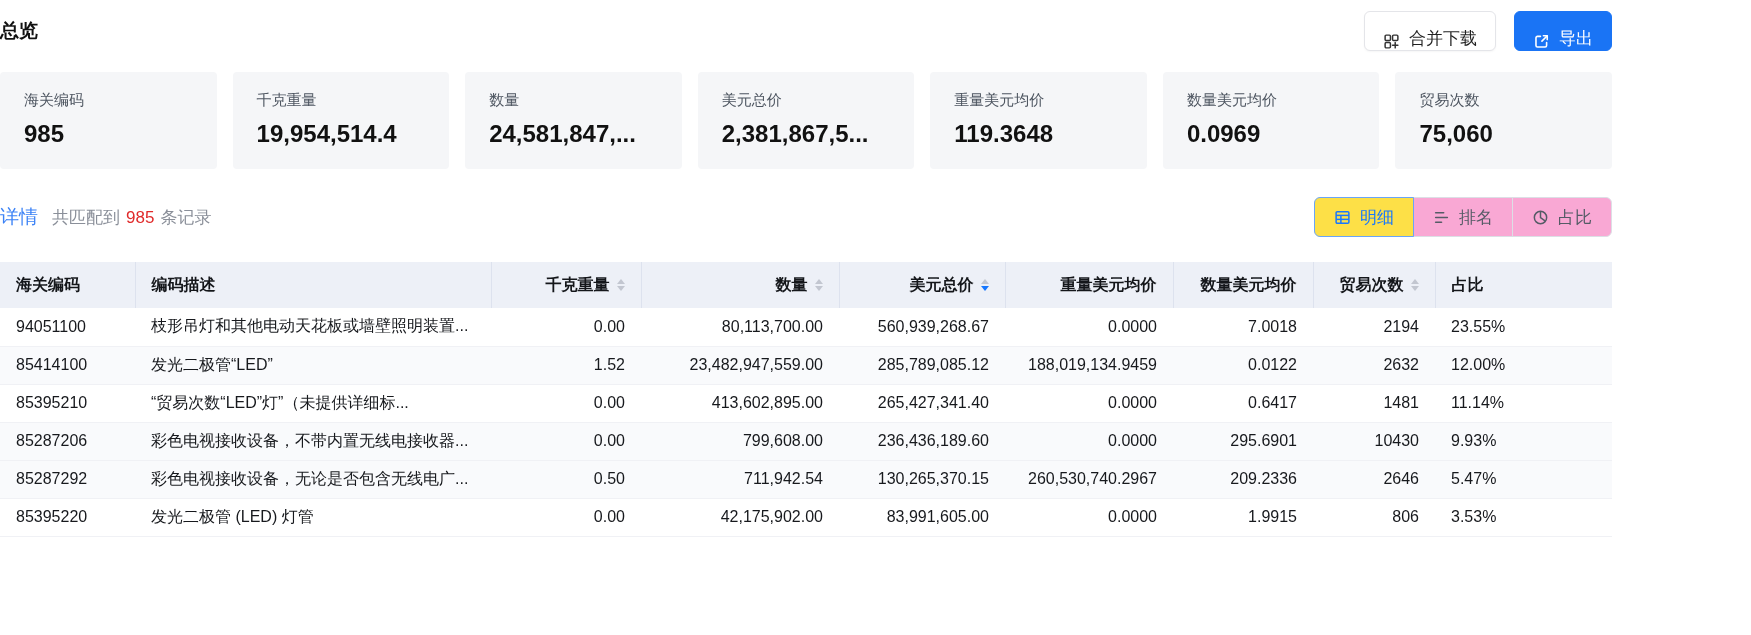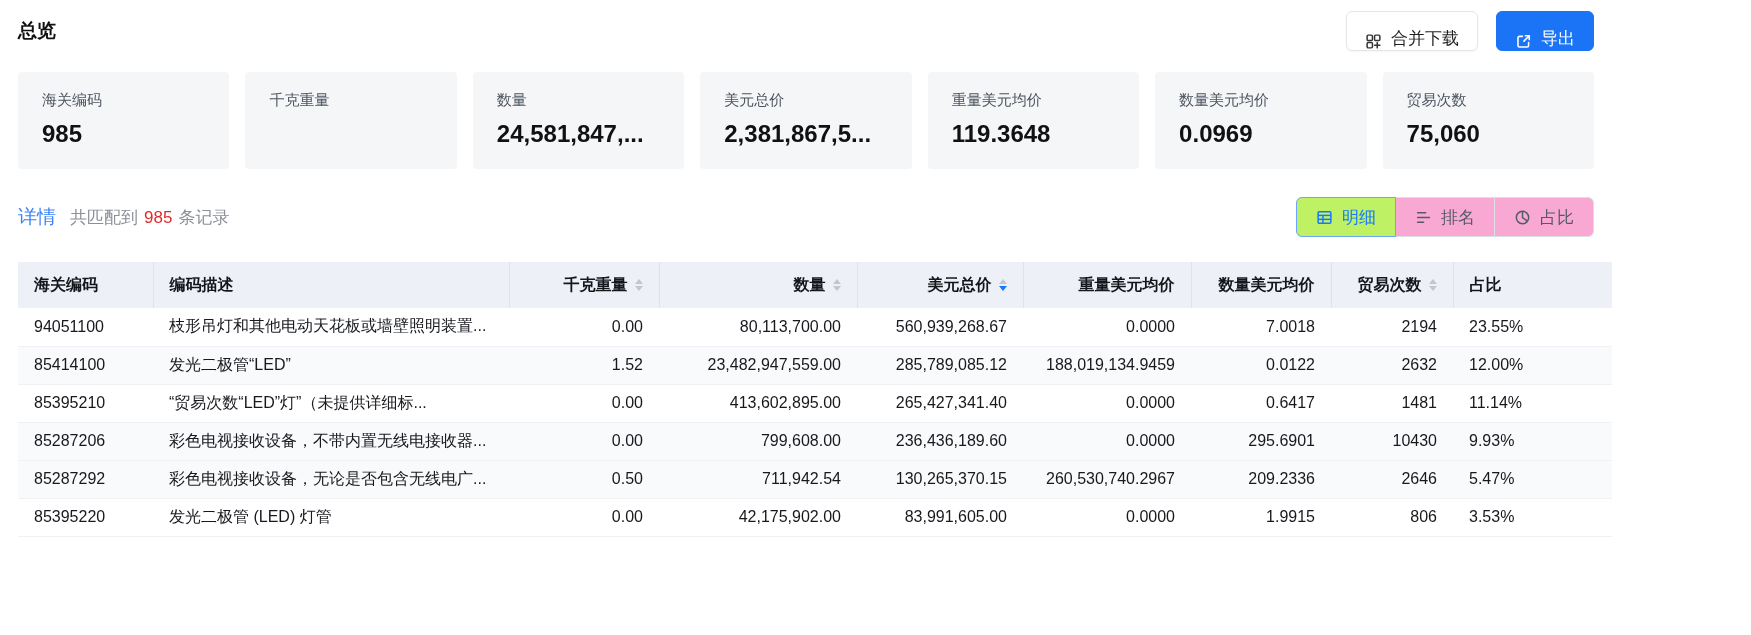--- a/index.html
+++ b/index.html
@@ -2,21 +2,21 @@
 <html><head>
 <meta charset="utf-8">
 <style>
   * { margin:0; padding:0; box-sizing:border-box; }
   html, body { background:#fff; }
   body {
     width:1751px; height:635px; overflow:hidden;
     font-family:"Liberation Sans","DejaVu Sans",sans-serif;
     color:#1f1f1f;
   }
-  .page { width:1612px; height:635px; padding:0 18px; overflow:hidden; }
+  .page { width:1612px; height:635px; padding:0 0; overflow:hidden; }
 
   
   .topbar { height:60px; display:flex; align-items:center; justify-content:space-between; padding-top:2px; }
   .page-title { font-size:19px; font-weight:700; color:#111; }
   .topbar-actions { display:flex; gap:18px; }
   .btn {
     display:inline-flex; align-items:flex-end; gap:9px;
     height:40px; padding:0 18px; border-radius:6px;
     font-size:17px; cursor:pointer; border:1px solid transparent;
     font-family:inherit;
@@ -40,21 +40,21 @@
 
   .view-tabs { display:flex; }
   .tab {
     position:relative; display:inline-flex; align-items:center; gap:9px;
     height:40px; padding:0 19px; background:#f9a8d4;
     border:1px solid #dcdfe5; font-size:17px; color:#555b66;
     cursor:pointer; margin-left:-1px; font-family:inherit;
   }
   .tab:first-child { margin-left:0; border-radius:6px 0 0 6px; }
   .tab:last-child { border-radius:0 6px 6px 0; }
-  .tab.active { border-color:#6aa5f7; background:#bef264; color:#1677ff; z-index:2; }
+  .tab.active { border-color:#6aa5f7; background:#fde047; color:#1677ff; z-index:2; }
   .tab .icon { display:inline-flex; align-items:center; }
 
   
   .table-wrap { margin-top:24px; }
   table { width:1723px; border-collapse:collapse; table-layout:fixed; font-size:16px; }
   thead th {
     background:#edf0f7; height:46px; padding:0 16px;
     font-weight:700; color:#14161a; text-align:left;
   }
   thead th:not(:last-child) { border-right:1px solid #dde2ee; }
@@ -105,20 +105,21 @@
     </div>
   </div>
 
   <div class="cards">
     <div class="card">
       <div class="card-label">海关编码</div>
       <div class="card-value">985</div>
     </div>
     <div class="card">
       <div class="card-label">千克重量</div>
+      <div class="card-value">19,954,514.4</div>
     </div>
     <div class="card">
       <div class="card-label">数量</div>
       <div class="card-value">24,581,847,...</div>
     </div>
     <div class="card">
       <div class="card-label">美元总价</div>
       <div class="card-value">2,381,867,5...</div>
     </div>
     <div class="card">

